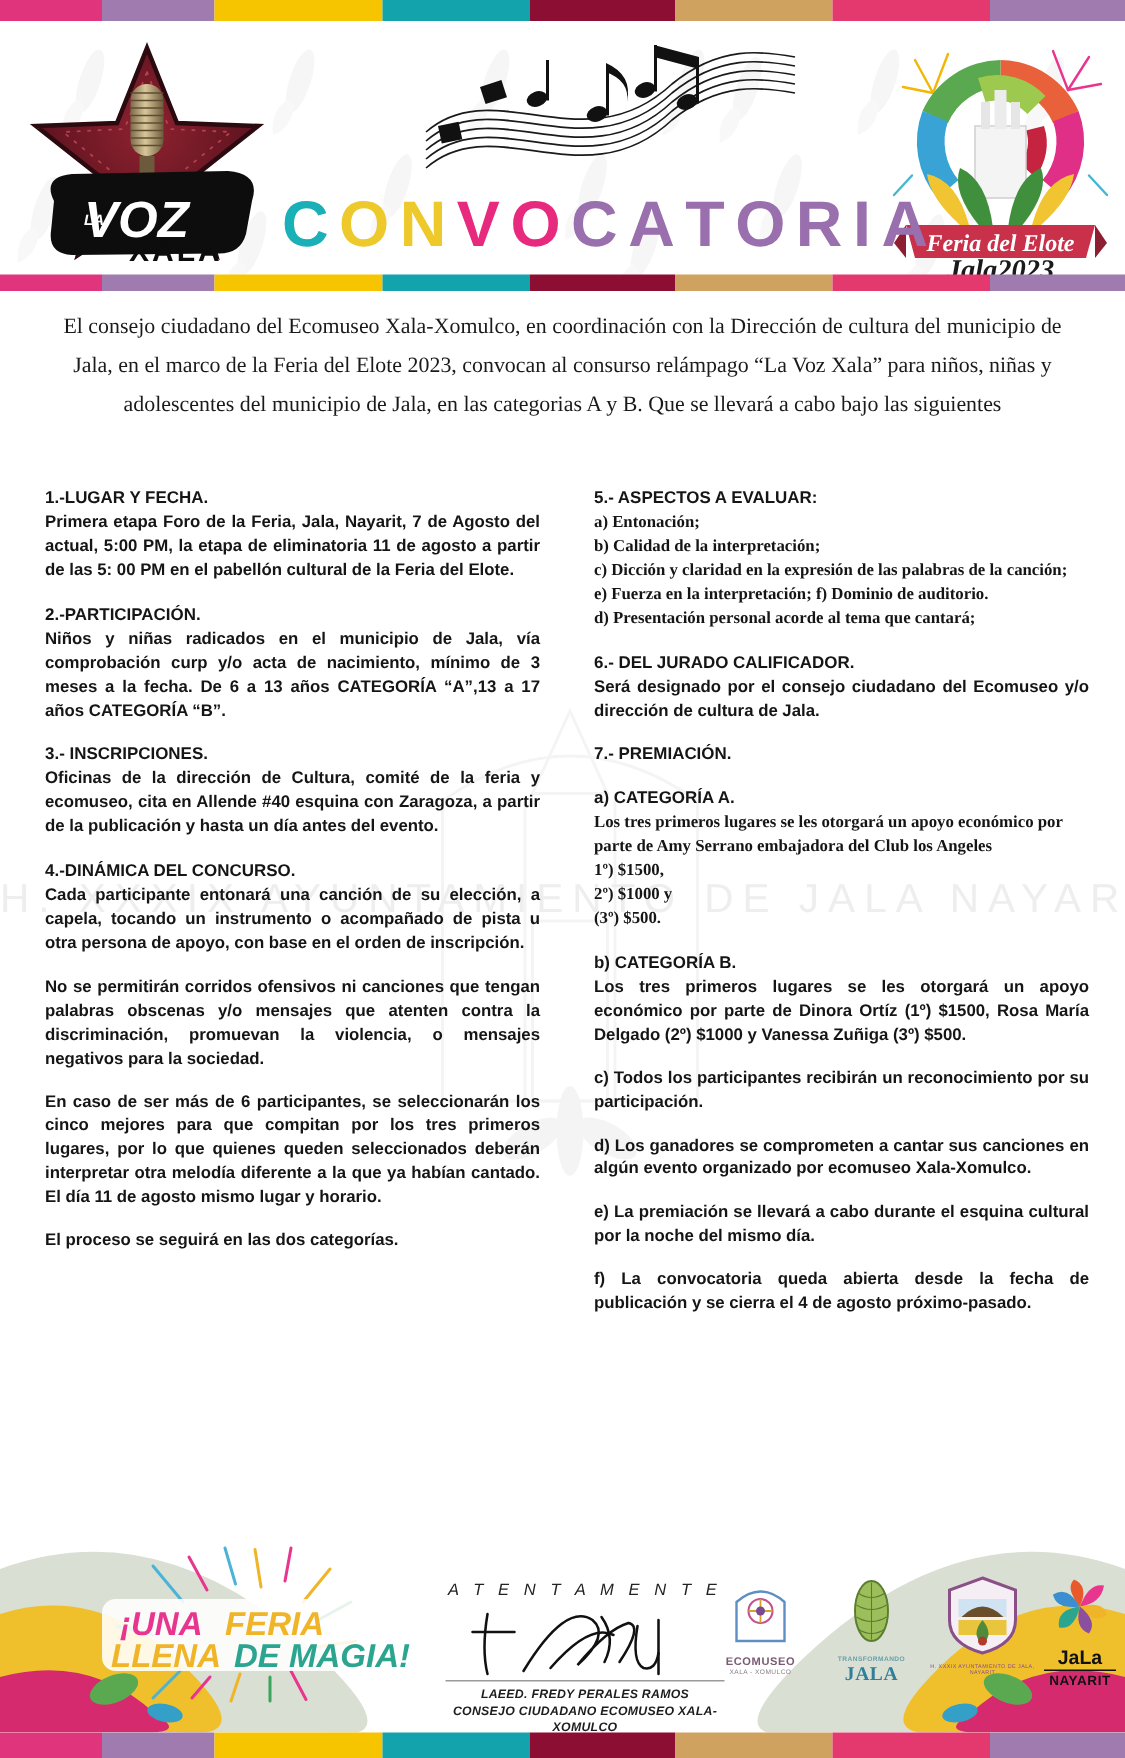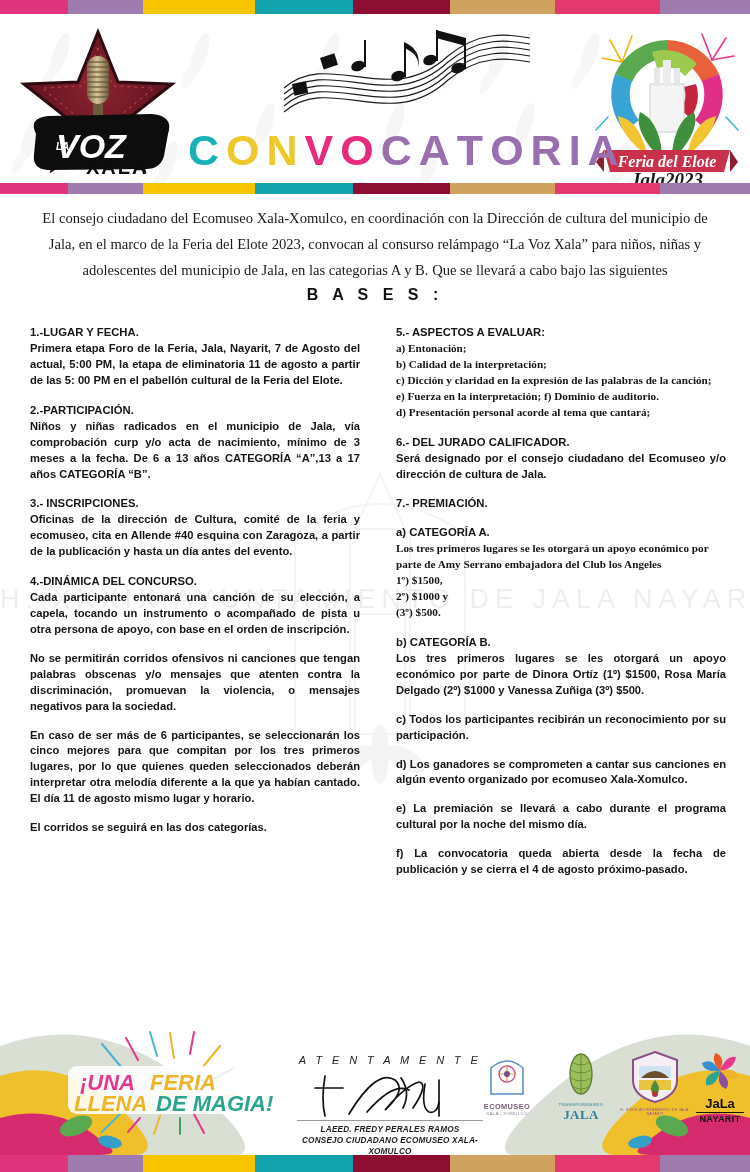--- a/index.html
+++ b/index.html
@@ -300,21 +300,20 @@
       <g fill="#9a9a9a">
         <ellipse cx="125" cy="340" rx="9" ry="30"></ellipse>
         <ellipse cx="100" cy="345" rx="22" ry="10" transform="rotate(-30 100 345)"></ellipse>
         <ellipse cx="150" cy="345" rx="22" ry="10" transform="rotate(30 150 345)"></ellipse>
       </g>
     </svg>
 
     <div class="watermark">H. XXXIX AYUNTAMIENTO DE JALA NAYARIT</div>
 
     <div class="intro">El consejo ciudadano del Ecomuseo Xala-Xomulco, en coordinación con la Dirección de cultura del municipio de Jala, en el marco de la Feria del Elote 2023, convocan al consurso relámpago “La Voz Xala” para niños, niñas y adolescentes del municipio de Jala, en las categorias A y B. Que se llevará a cabo bajo las siguientes</div>
-    <div class="bases">B A S E S :</div>
 
     <div class="cols">
       <div class="col col-left" id="colLeft">
           <div class="sec">
             <h3>1.-LUGAR Y FECHA.</h3>
             <p>Primera etapa Foro de la Feria, Jala, Nayarit, 7 de Agosto del actual, 5:00 PM, la etapa de eliminatoria 11 de agosto a partir de las 5: 00 PM en el pabellón cultural de la Feria del Elote.</p>
           </div>
           <div class="sec">
             <h3>2.-PARTICIPACIÓN.</h3>
             <p>Niños y niñas radicados en el municipio de Jala, vía comprobación curp y/o acta de nacimiento, mínimo de 3 meses a la fecha. De 6 a 13 años CATEGORÍA “A”,13 a 17 años CATEGORÍA “B”.</p>
@@ -327,21 +326,21 @@
             <h3>4.-DINÁMICA DEL CONCURSO.</h3>
             <p>Cada participante entonará una canción de su elección, a capela, tocando un instrumento o acompañado de pista u otra persona de apoyo, con base en el orden de inscripción.</p>
           </div>
           <div class="sec">
             <p>No se permitirán corridos ofensivos ni canciones que tengan palabras obscenas y/o mensajes que atenten contra la discriminación, promuevan la violencia, o mensajes negativos para la sociedad.</p>
           </div>
           <div class="sec">
             <p>En caso de ser más de 6 participantes, se seleccionarán los cinco mejores para que compitan por los tres primeros lugares, por lo que quienes queden seleccionados deberán interpretar otra melodía diferente a la que ya habían cantado. El día 11 de agosto mismo lugar y horario.</p>
           </div>
           <div class="sec">
-            <p>El corridos se seguirá en las dos categorías.</p>
+            <p>El proceso se seguirá en las dos categorías.</p>
           </div>
         </div>
       <div class="col col-right" id="colRight">
           <div class="sec">
             <h3>5.- ASPECTOS A EVALUAR:</h3>
             <p class="noj">a) Entonación;</p>
             <p class="noj">b) Calidad de la interpretación;</p>
             <p class="noj">c) Dicción y claridad en la expresión de las palabras de la canción;</p>
             <p class="noj">e) Fuerza en la interpretación; f) Dominio de auditorio.</p>
             <p class="noj">d) Presentación personal acorde al tema que cantará;</p>
@@ -364,21 +363,21 @@
             <h3>b) CATEGORÍA B.</h3>
             <p>Los tres primeros lugares se les otorgará un apoyo económico por parte de Dinora Ortíz (1º) $1500, Rosa María Delgado (2º) $1000 y Vanessa Zuñiga (3º) $500.</p>
           </div>
           <div class="sec">
             <p>c) Todos los participantes recibirán un reconocimiento por su participación.</p>
           </div>
           <div class="sec">
             <p>d) Los ganadores se comprometen a cantar sus canciones en algún evento organizado por ecomuseo Xala-Xomulco.</p>
           </div>
           <div class="sec">
-            <p>e) La premiación se llevará a cabo durante el programa cultural por la noche del mismo día.</p>
+            <p>e) La premiación se llevará a cabo durante el esquina cultural por la noche del mismo día.</p>
           </div>
           <div class="sec">
             <p>f) La convocatoria queda abierta desde la fecha de publicación y se cierra el 4 de agosto próximo-pasado.</p>
           </div>
         </div>
     </div>
   </div>
 
   <div class="footer">
     <svg class="footer-swoosh" viewBox="0 0 750 149" preserveAspectRatio="none">

